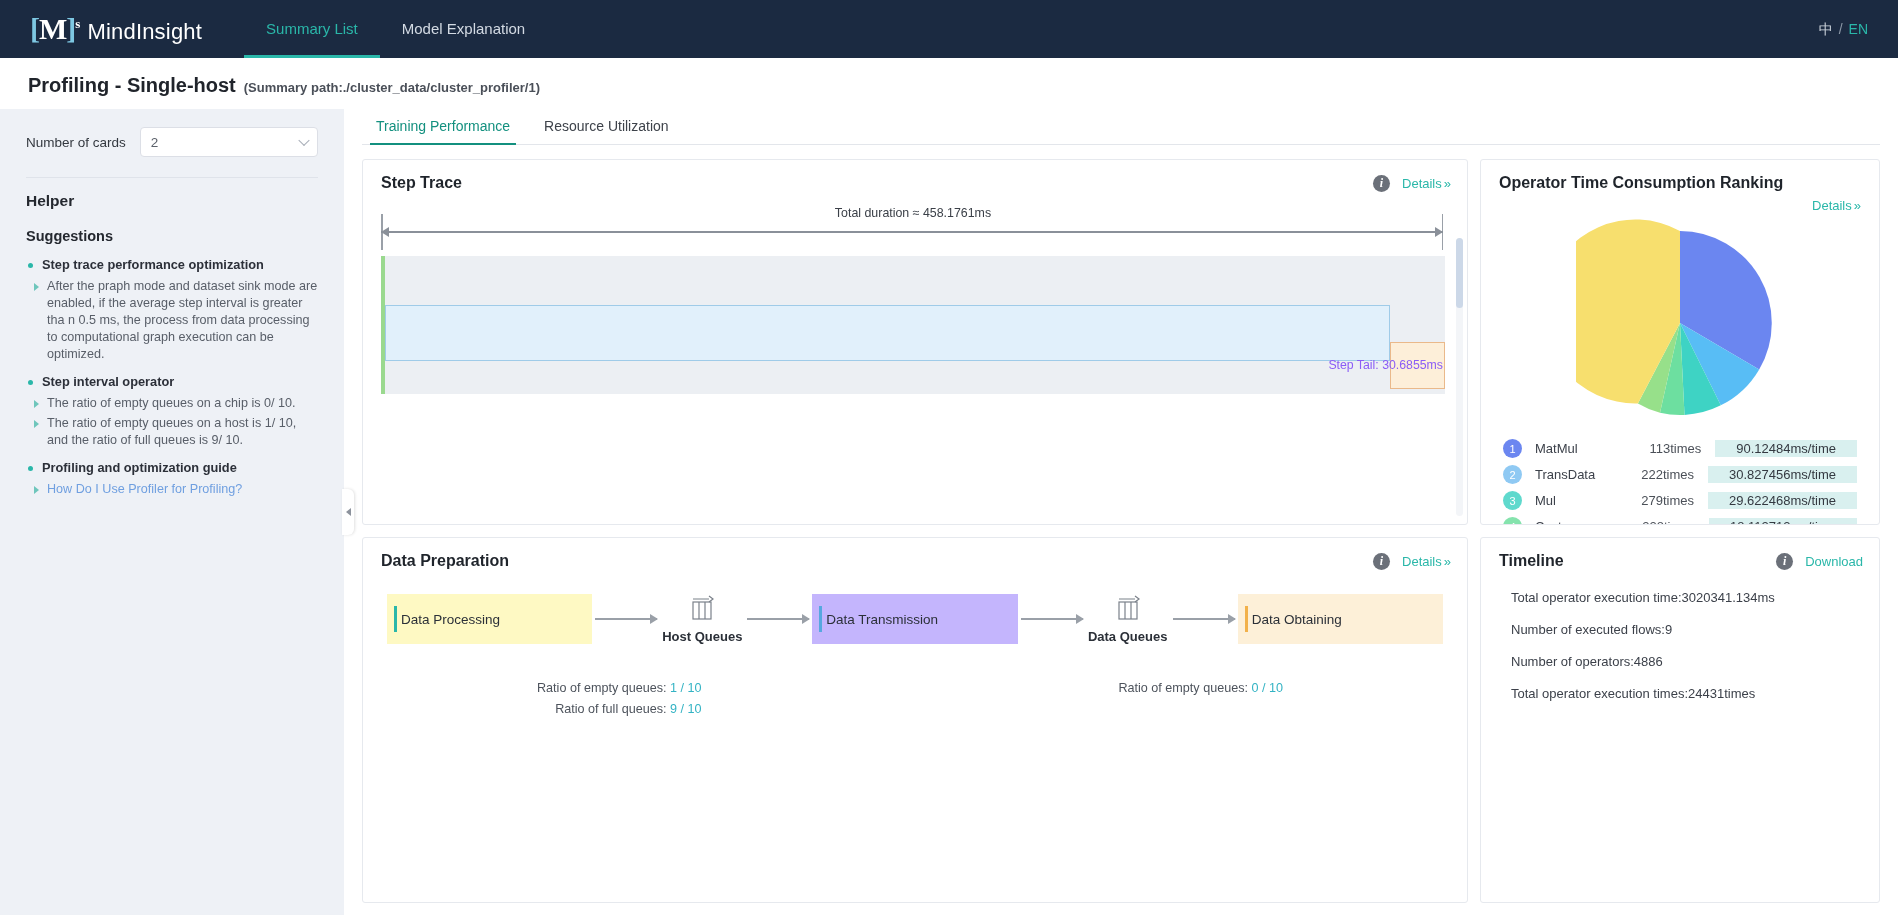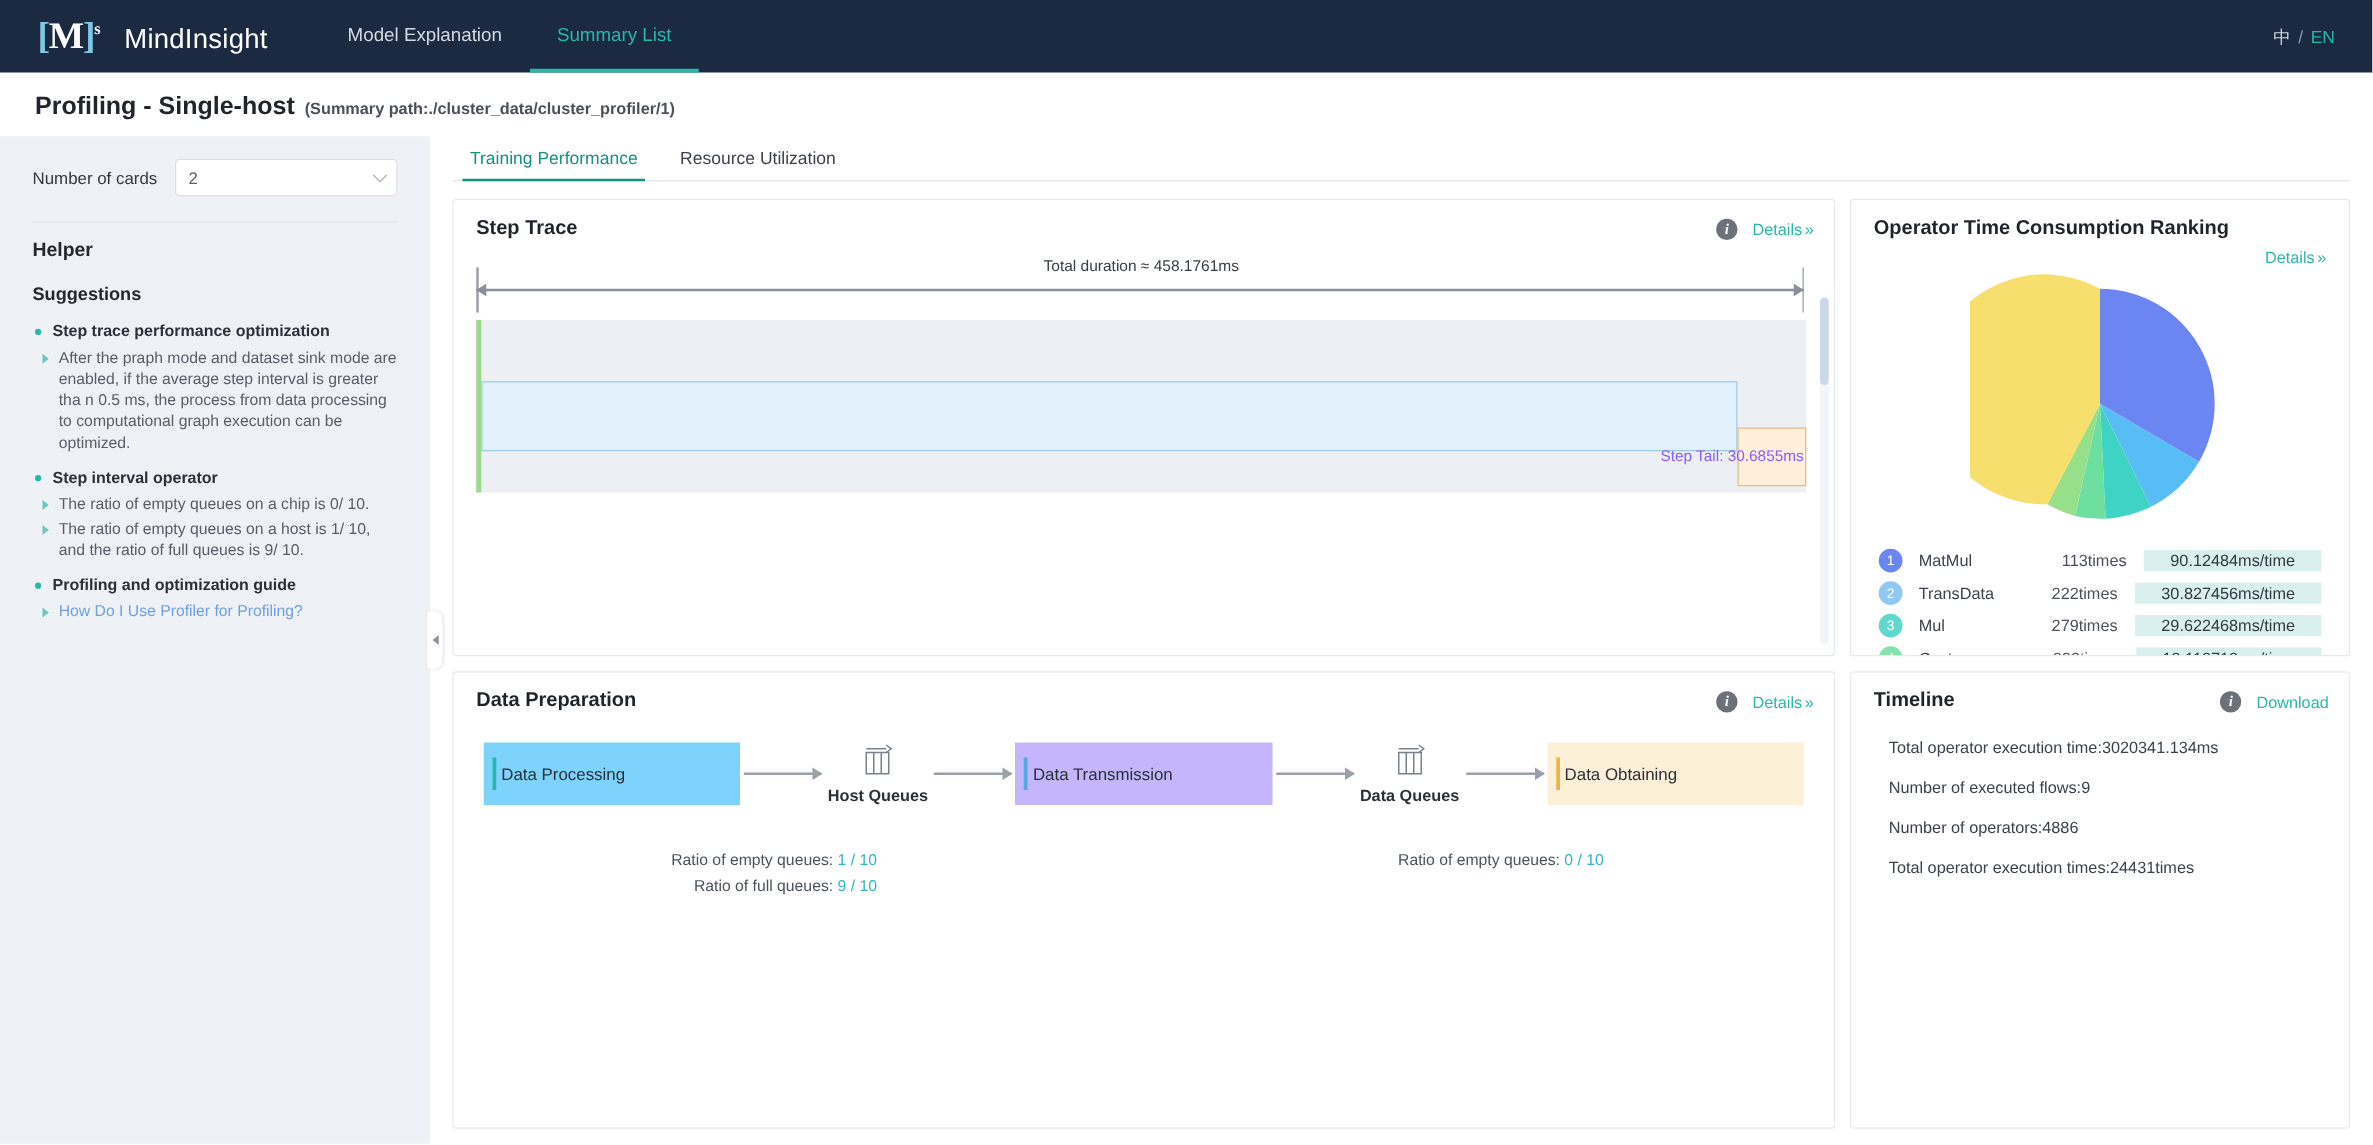--- a/index.html
+++ b/index.html
@@ -25,21 +25,21 @@
     font-size: 30px;
     font-weight: 700;
     color: #ffffff;
     letter-spacing: -1px;
   }
   .logo-mark .bracket { color: #7ec8e3; }
   .logo-mark .sup { font-size: 13px; vertical-align: super; color: #ffffff; }
   .logo-text {
     color: #ffffff;
     font-size: 22px;
-    margin-left: 20px;
+    margin-left: 8px;
     letter-spacing: .2px;
   }
   .nav-tabs { display: flex; margin-left: 42px; height: 58px; }
   .nav-tab {
     color: #d3dae3;
     font-size: 15px;
     padding: 0 22px;
     height: 58px;
     line-height: 58px;
     cursor: pointer;
@@ -421,21 +421,21 @@
     color: #2b3038;
     position: relative;
     cursor: pointer;
   }
   .flow-box:before {
     content: "";
     position: absolute;
     left: 7px; top: 12px; bottom: 12px;
     width: 3px;
   }
-  .flow-box.green { background: #7dd3fc; }
+  .flow-box.green { background: #fef9c3; }
   .flow-box.green:before { background: #2ab7a9; }
   .flow-box.blue { background: #c4b5fd; }
   .flow-box.blue:before { background: #56a8e0; }
   .flow-box.amber { background: #fdf0d8; }
   .flow-box.amber:before { background: #f2b14a; }
 
   .arrow-line {
     flex: 0 0 62px;
     height: 1.5px;
     background: #9aa0a8;
@@ -482,22 +482,22 @@
 </style>
 </head>
 <body>
 
 <div class="topbar">
   <div class="logo-wrap">
     <span class="logo-mark"><span class="bracket">[</span><span>M</span><span class="bracket">]</span><span class="sup">s</span></span>
     <span class="logo-text">MindInsight</span>
   </div>
   <div class="nav-tabs">
+    <div class="nav-tab active">Summary List</div>
     <div class="nav-tab">Model Explanation</div>
-    <div class="nav-tab active">Summary List</div>
   </div>
   <div class="lang">
     <span>中</span><span class="sep">/</span><span class="active-lang">EN</span>
   </div>
 </div>
 
 <div class="page-head">
   <div class="page-title">Profiling - Single-host</div>
   <div class="page-sub">(Summary path:./cluster_data/cluster_profiler/1)</div>
 </div>

